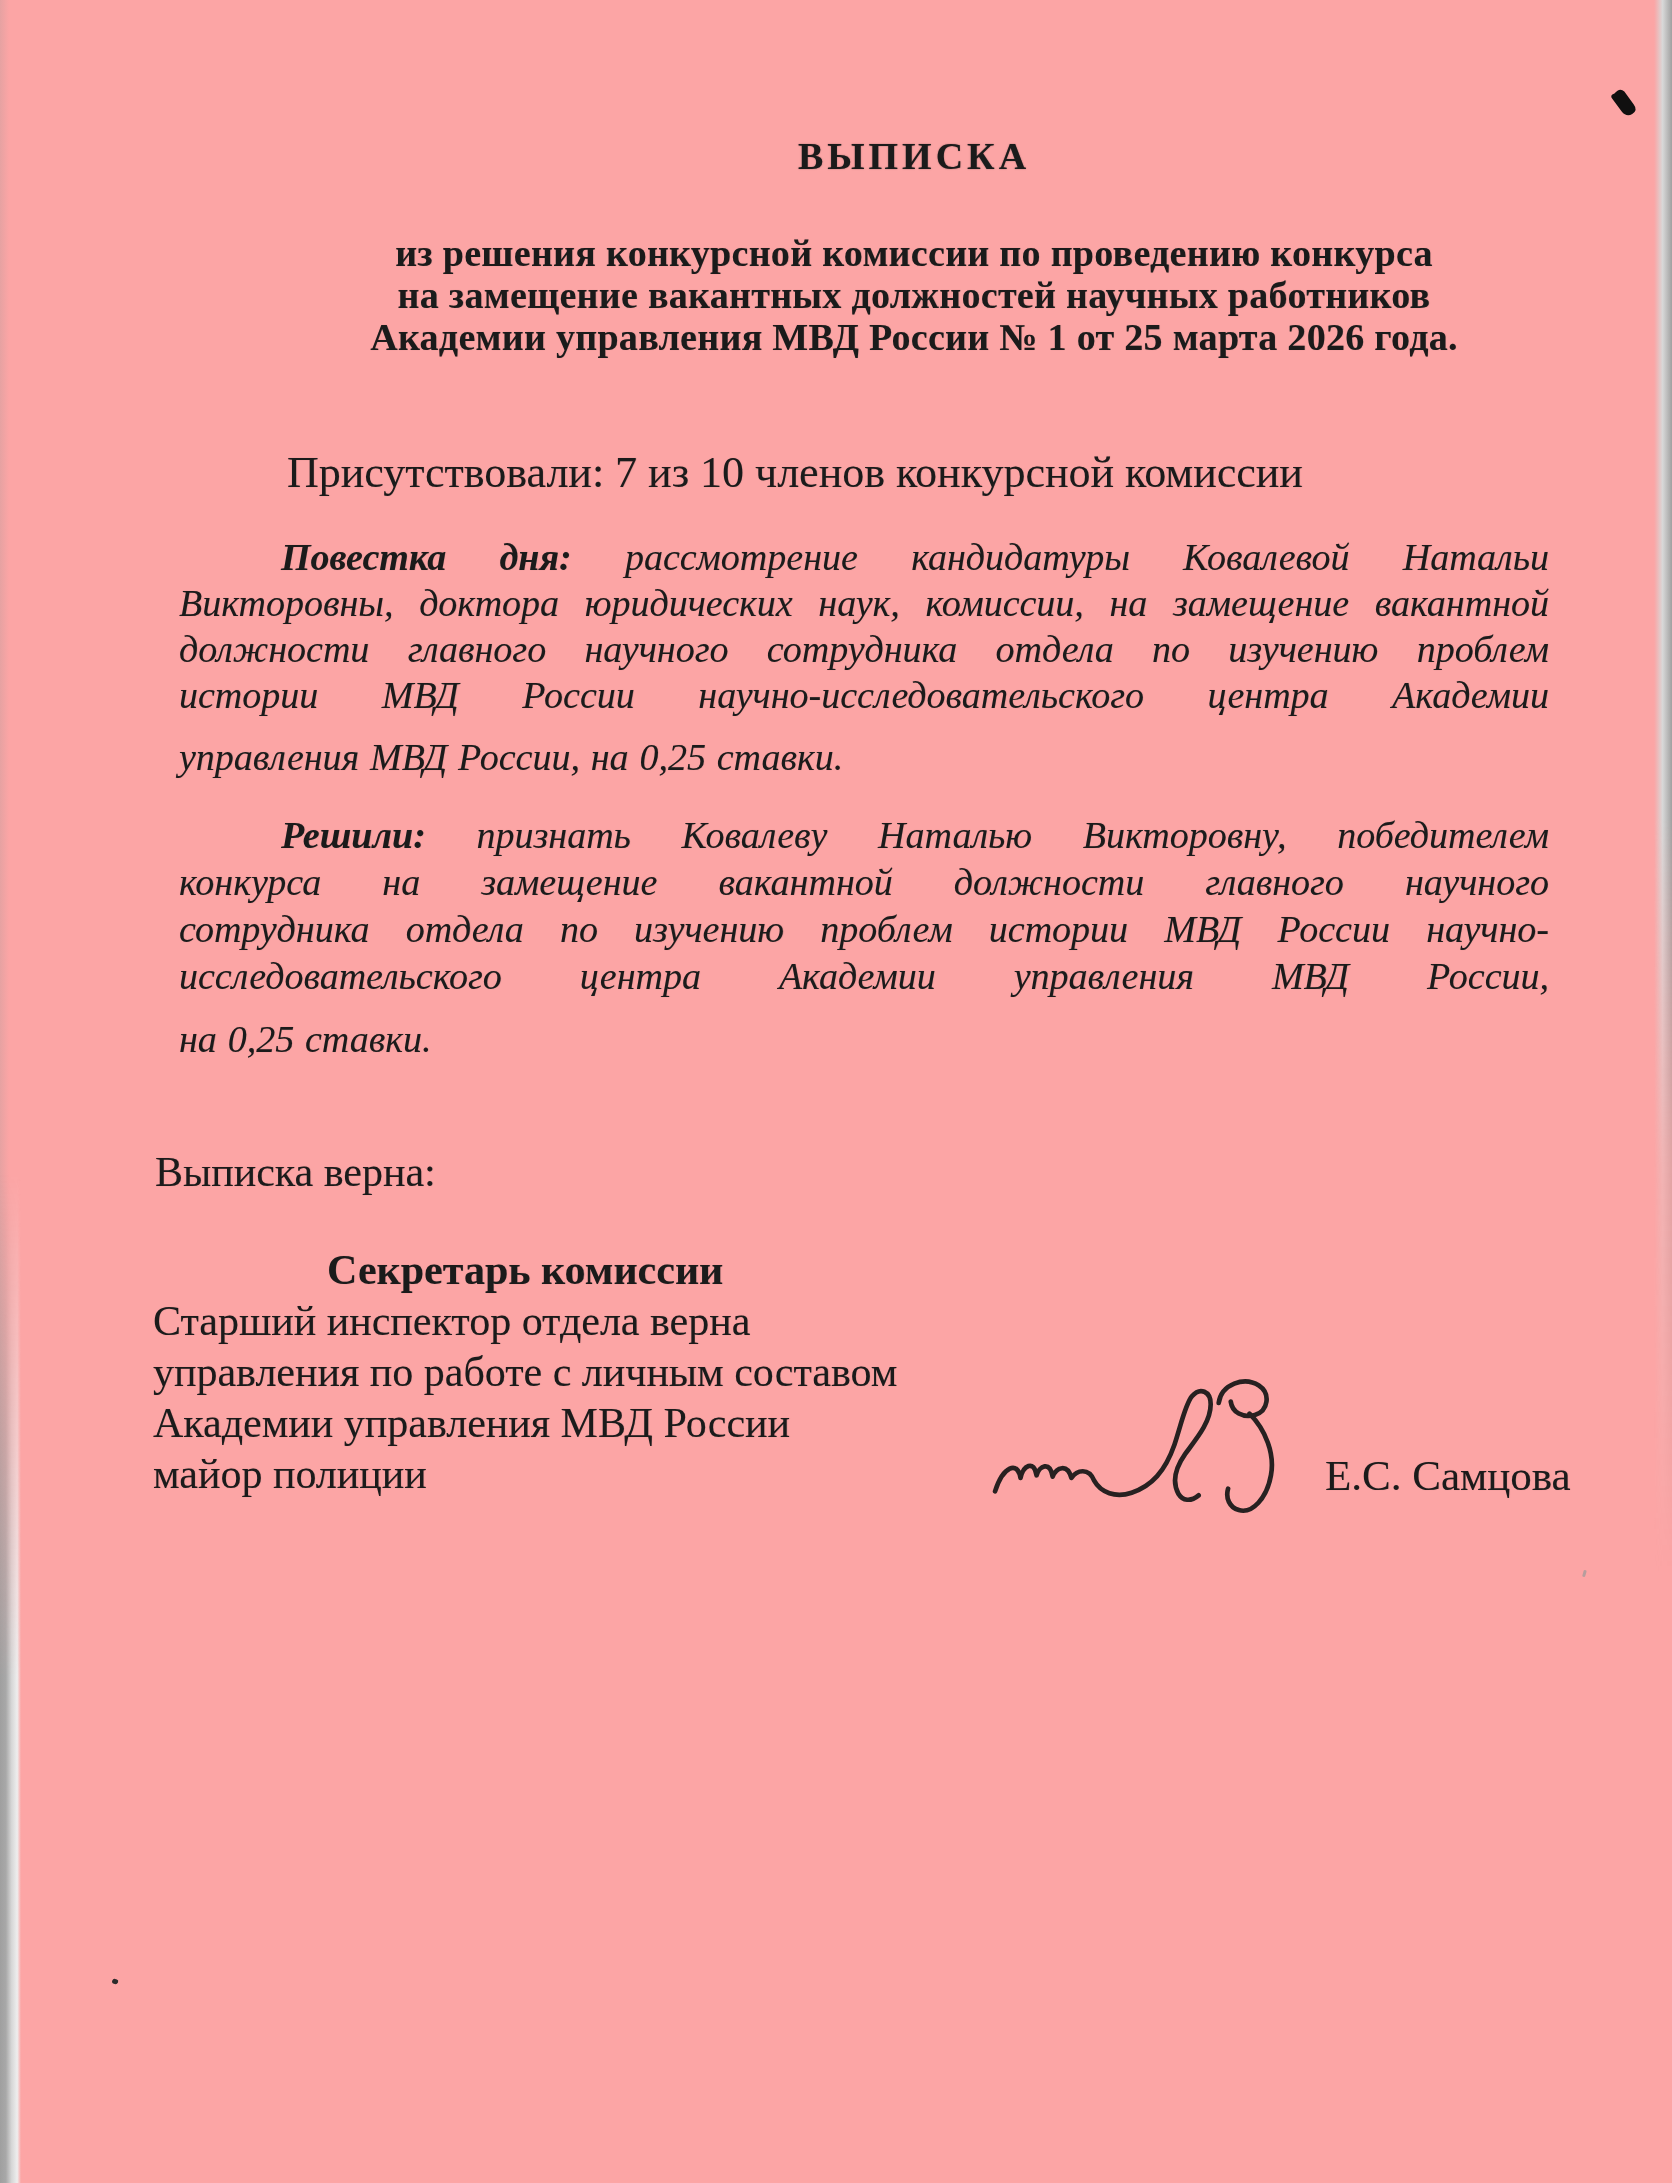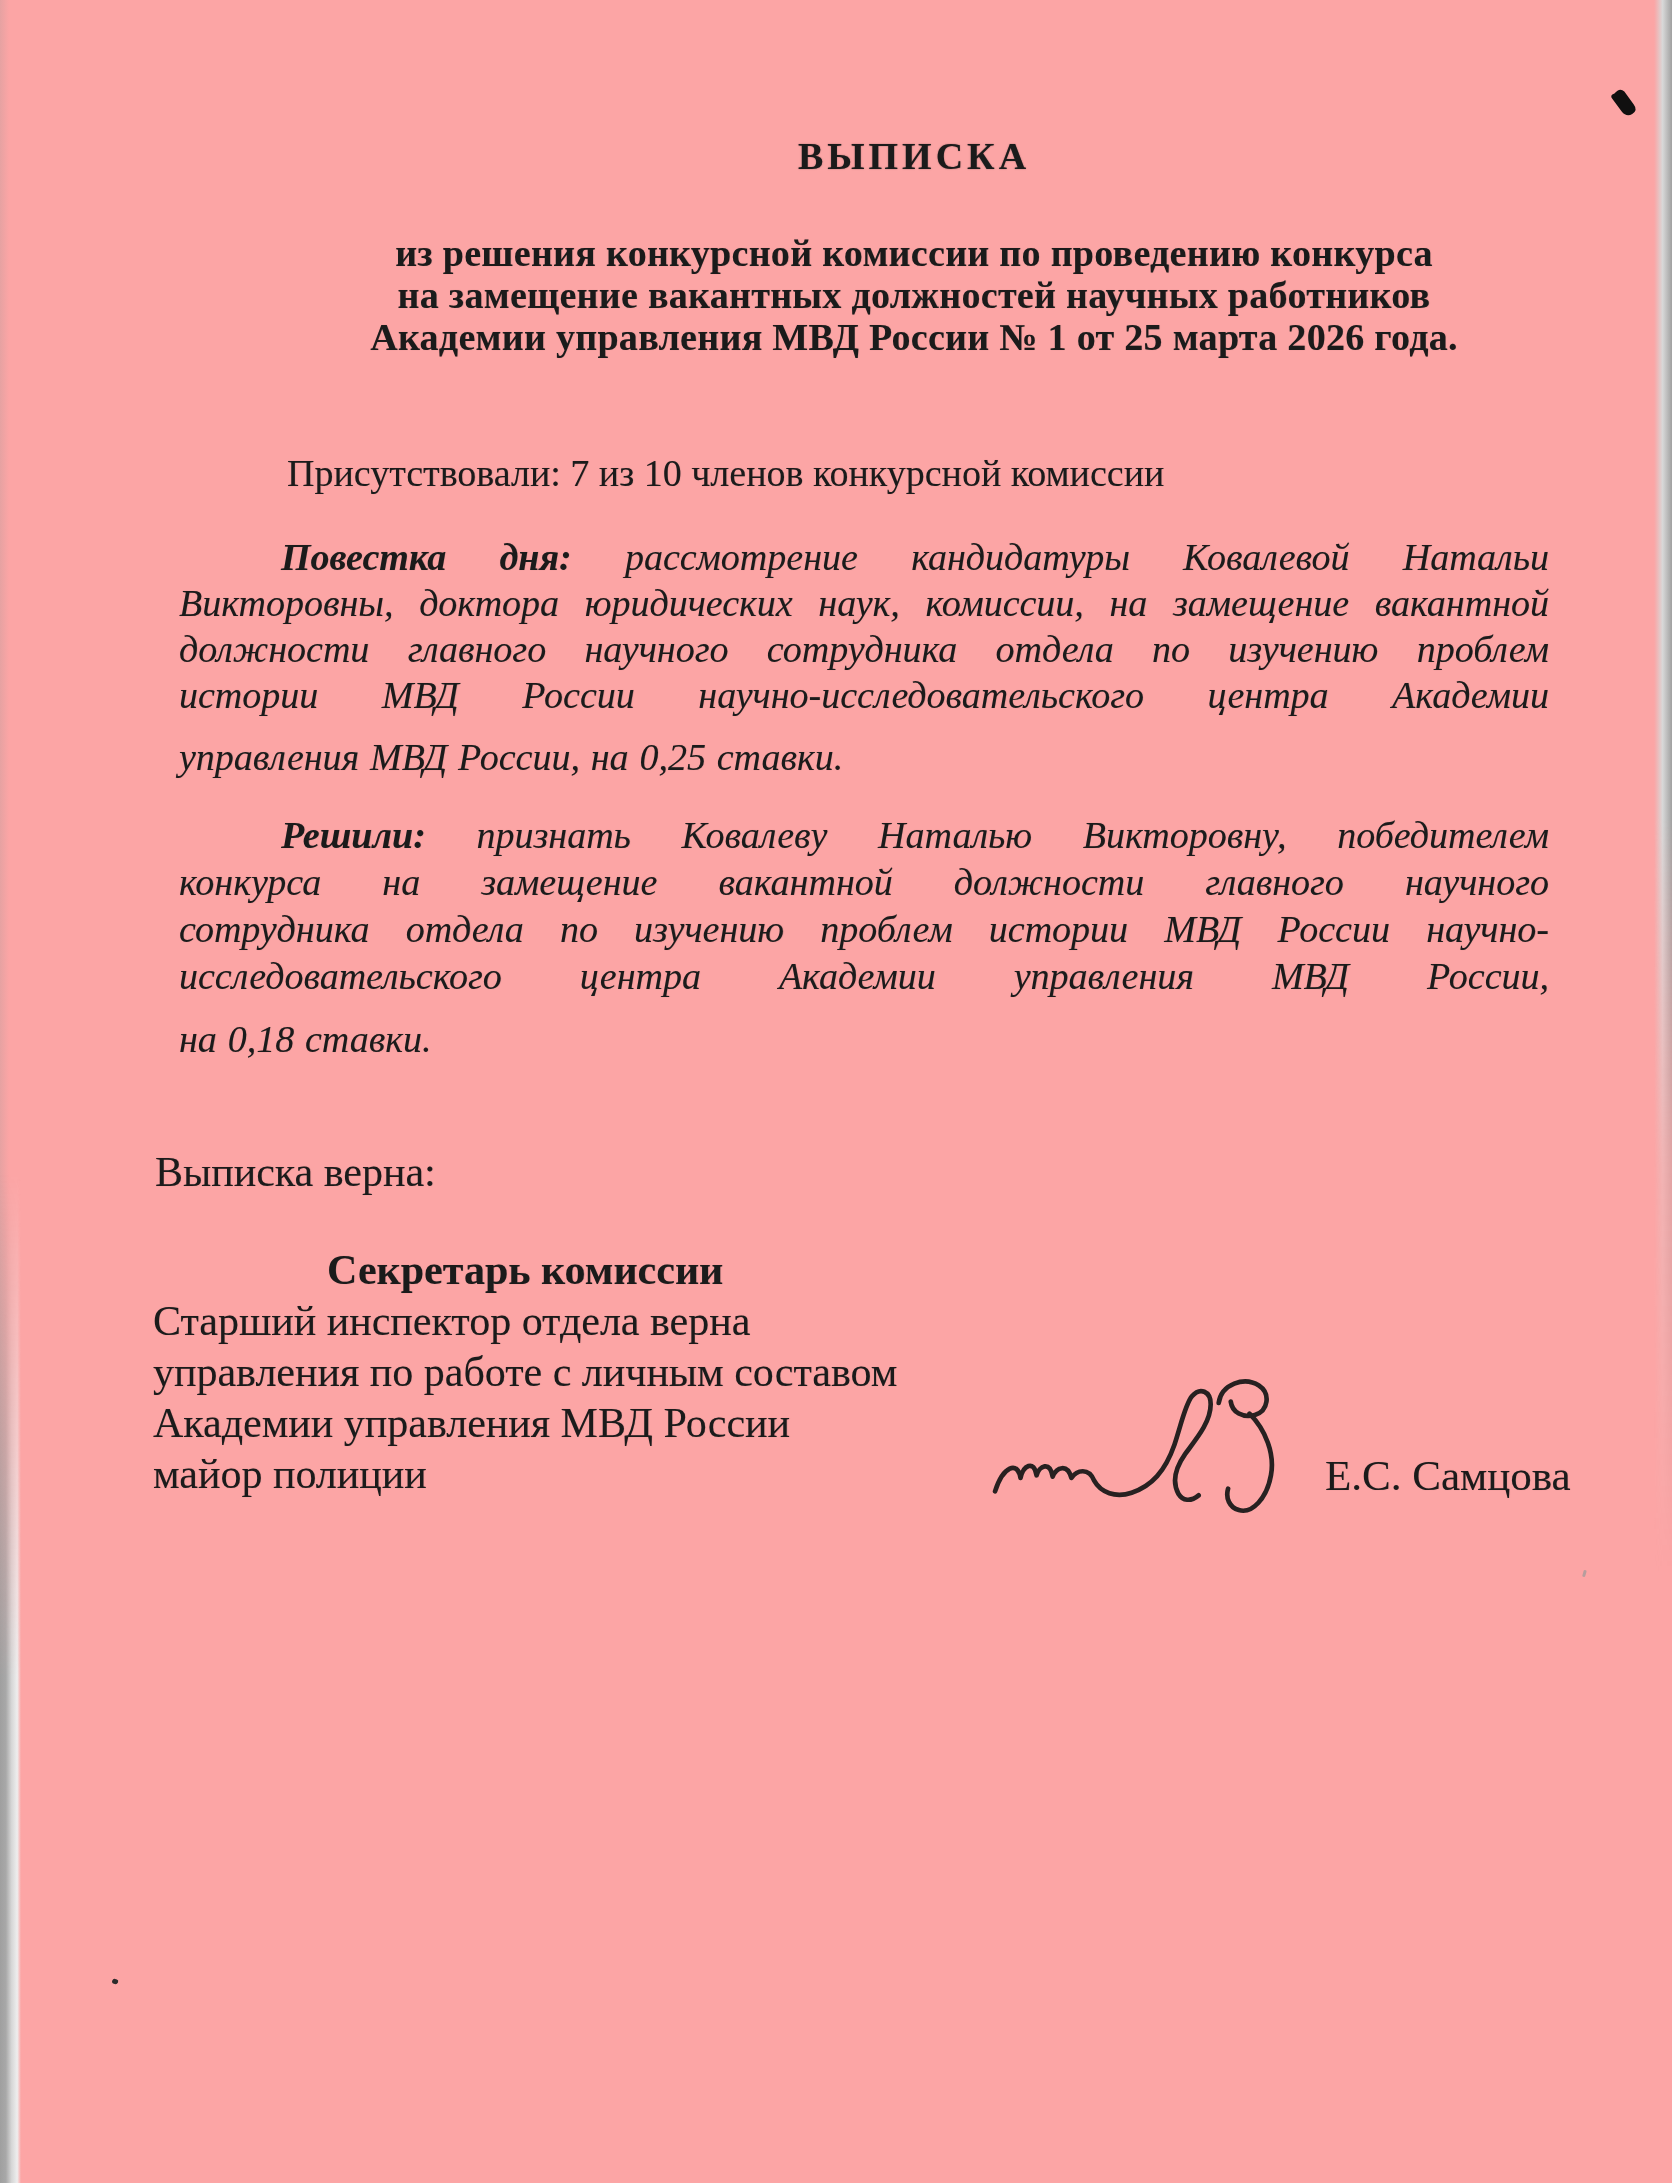--- a/index.html
+++ b/index.html
@@ -32,21 +32,21 @@
   .soft{ text-shadow:0.3px 0.4px 0.7px rgba(40,40,40,.35); }
   .headblock{position:absolute;left:154px;width:1520px;text-align:center;}
   .doc-title{
     top:134px;font-size:38px;font-weight:bold;letter-spacing:4px;
     text-shadow:0 0 1.3px rgba(10,10,10,.5);
   }
   .doc-subtitle{
     top:232px;font-size:38px;font-weight:bold;line-height:42px;letter-spacing:0.3px;
   }
   .attendees{
-    position:absolute;left:287px;top:450px;font-size:38px;line-height:46px;white-space:nowrap;
+    position:absolute;left:287px;top:450px;font-size:44px;line-height:46px;white-space:nowrap;
   }
   .para{
     position:absolute;left:179px;width:1370px;font-size:38px;font-style:italic;
   }
   .para-agenda{top:534px;line-height:46px;}
   .para-resolution{top:812px;line-height:47px;}
   .pline{
     text-align:justify;
     text-align-last:justify;
     word-spacing:1.3px;
@@ -100,21 +100,21 @@
     <div class="pline">должности главного научного сотрудника отдела по изучению проблем</div>
     <div class="pline">истории МВД России научно-исследовательского центра Академии</div>
     <div class="pline last">управления МВД России, на 0,25 ставки.</div>
   </div>
 
   <div class="para para-resolution soft">
     <div class="pline first"><span class="b">Решили:</span> <span>признать Ковалеву Наталью Викторовну, победителем</span></div>
     <div class="pline">конкурса на замещение вакантной должности главного научного</div>
     <div class="pline">сотрудника отдела по изучению проблем истории МВД России научно-</div>
     <div class="pline">исследовательского центра Академии управления МВД России,</div>
-    <div class="pline last">на 0,18 ставки.</div>
+    <div class="pline last">на 0,25 ставки.</div>
   </div>
 
   <div class="certification soft">Выписка верна:</div>
 
   <div class="sigblock soft">
     <div class="b">Секретарь комиссии</div>
     <div>Старший инспектор отдела верна</div>
     <div>управления по работе с личным составом</div>
     <div>Академии управления МВД России</div>
     <div>майор полиции</div>

